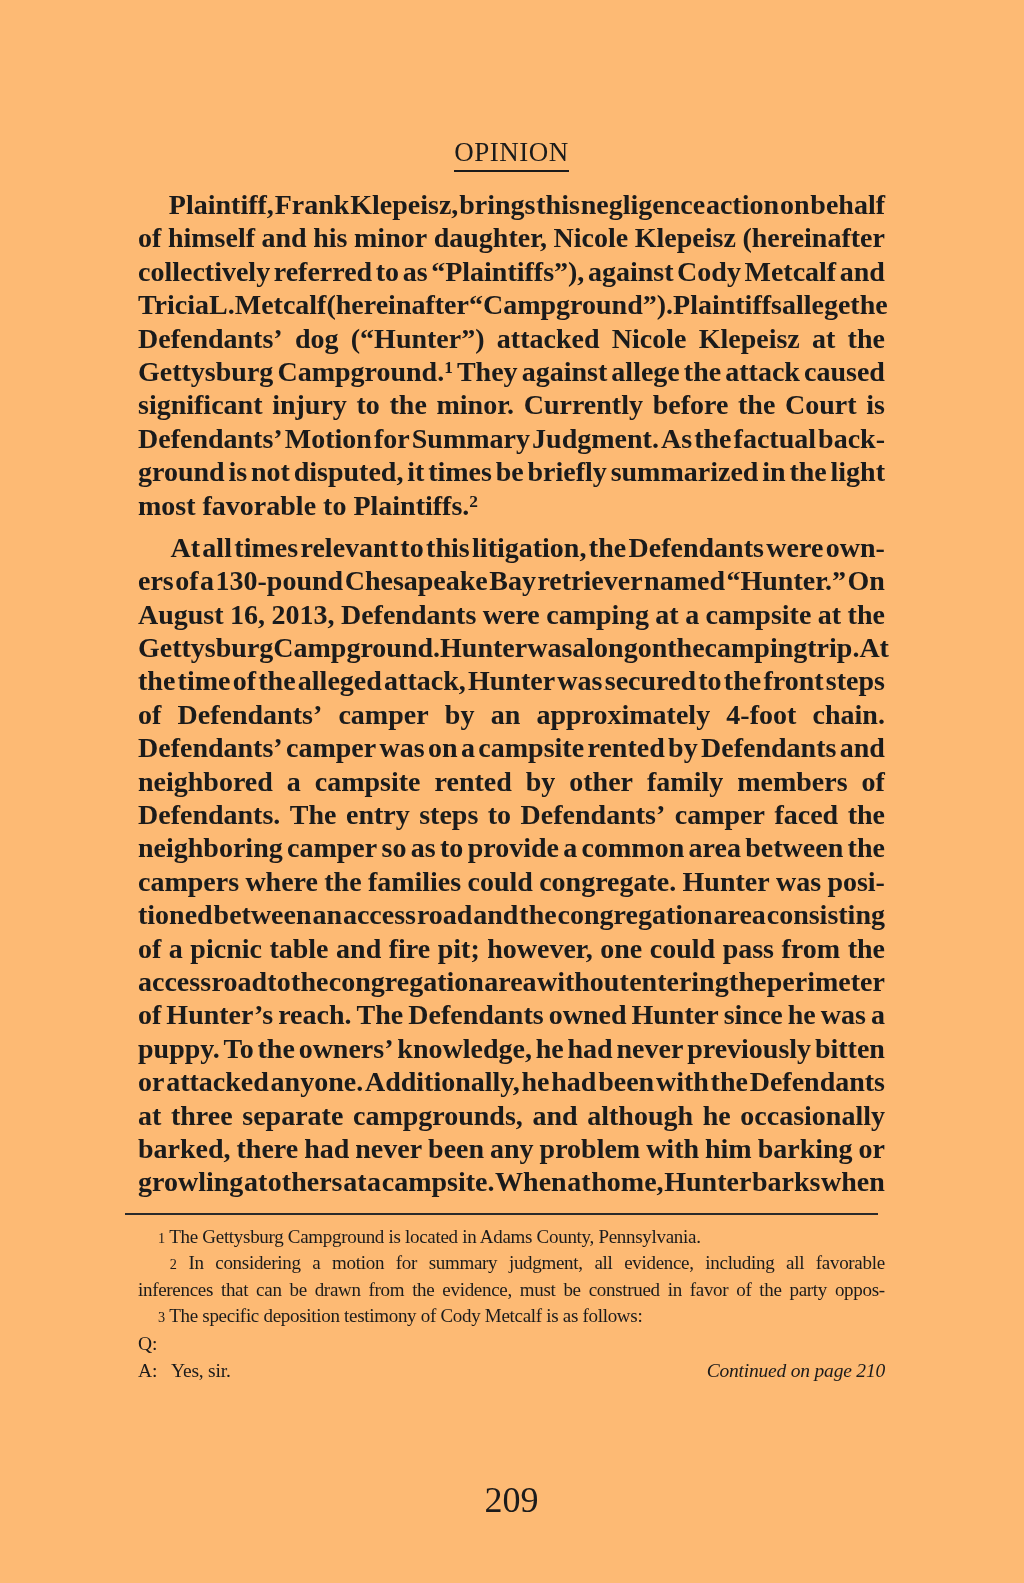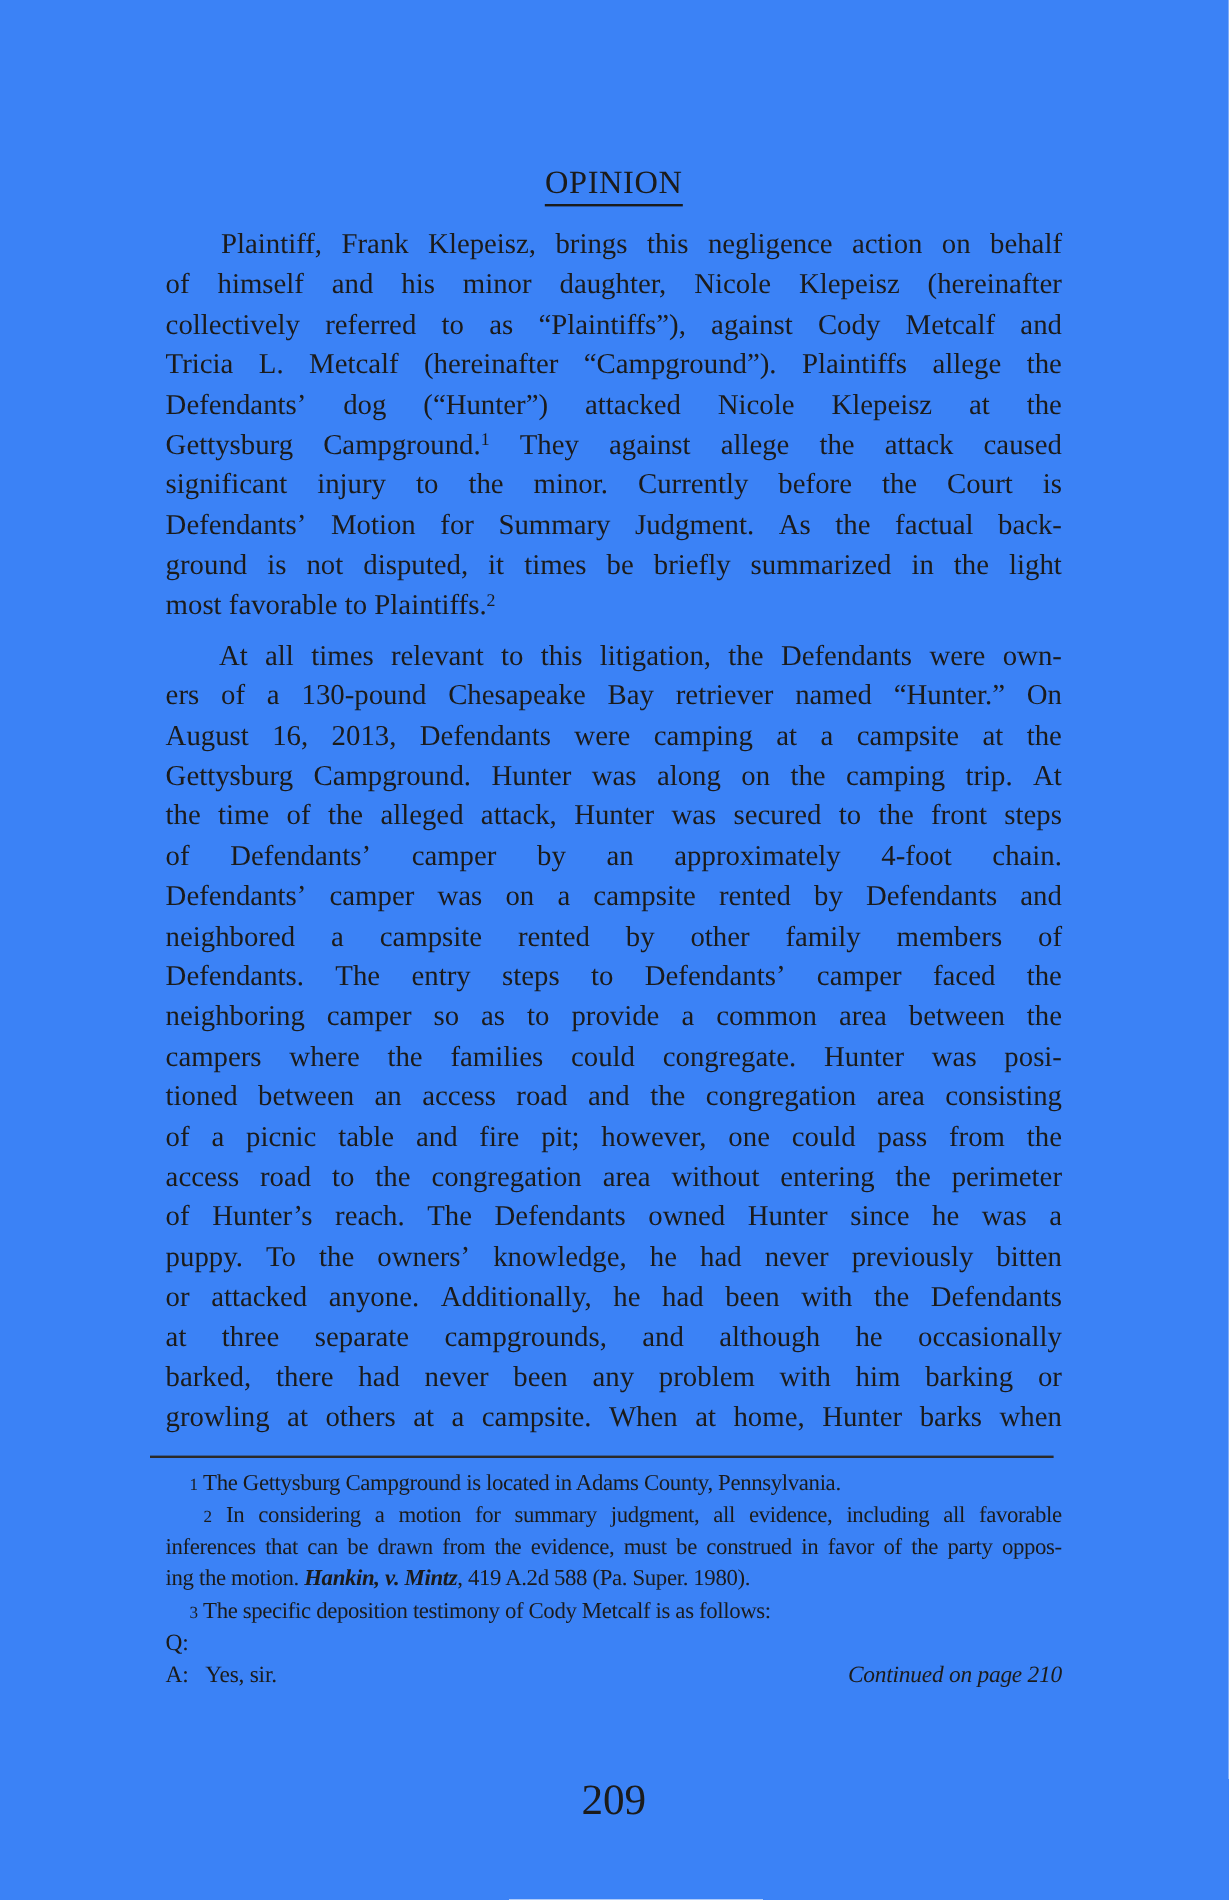--- a/index.html
+++ b/index.html
@@ -1,20 +1,20 @@
 <!DOCTYPE html>
 <html><head>
 <meta charset="utf-8">
 <style>
   html, body { margin: 0; padding: 0; background: #ffffff; }
   .page {
     position: relative;
     width: 1024px;
     height: 1583px;
-    background: #3b82f6;
+    background: #fdba74;
     color: #1b1b1b;
     font-family: "Liberation Serif", "DejaVu Serif", serif;
     overflow: hidden;
   }
   .content {
     position: absolute;
     left: 138px;
     top: 136px;
     width: 747px;
   }
@@ -28,22 +28,23 @@
   .doc-title .tspan {
     display: inline-block;
     border-bottom: 2px solid #1b1b1b;
     padding-bottom: 1px;
     letter-spacing: 0.5px;
   }
   .para { margin: 0 0 9px 0; }
   .bline {
     height: 33.4px;
     line-height: 33.4px;
-    font-size: 24px;
+    font-size: 28px;
     white-space: nowrap;
+    font-weight: bold;
   }
   .bline.flexj, .fline.flexj {
     display: flex;
     justify-content: space-between;
     align-items: baseline;
   }
   sup {
     font-size: 62%;
     line-height: 0;
     vertical-align: baseline;
@@ -489,21 +490,20 @@
             <span>must</span>
             <span>be</span>
             <span>construed</span>
             <span>in</span>
             <span>favor</span>
             <span>of</span>
             <span>the</span>
             <span>party</span>
             <span>oppos-</span>
           </div>
-          <div class="fline">ing the motion. <b><i>Hankin, v. Mintz</i></b>, 419 A.2d 588 (Pa. Super. 1980).</div>
         </div>
         <div class="fn-para">
           <div class="fline" style="text-indent: 20px;"><span class="fnum">3</span> The specific deposition testimony of Cody Metcalf is as follows:</div>
         </div>
       </div>
 
     <div id="deposition">
         <div class="qa-row">
           <span class="qa-label">Q:</span>
         </div>

